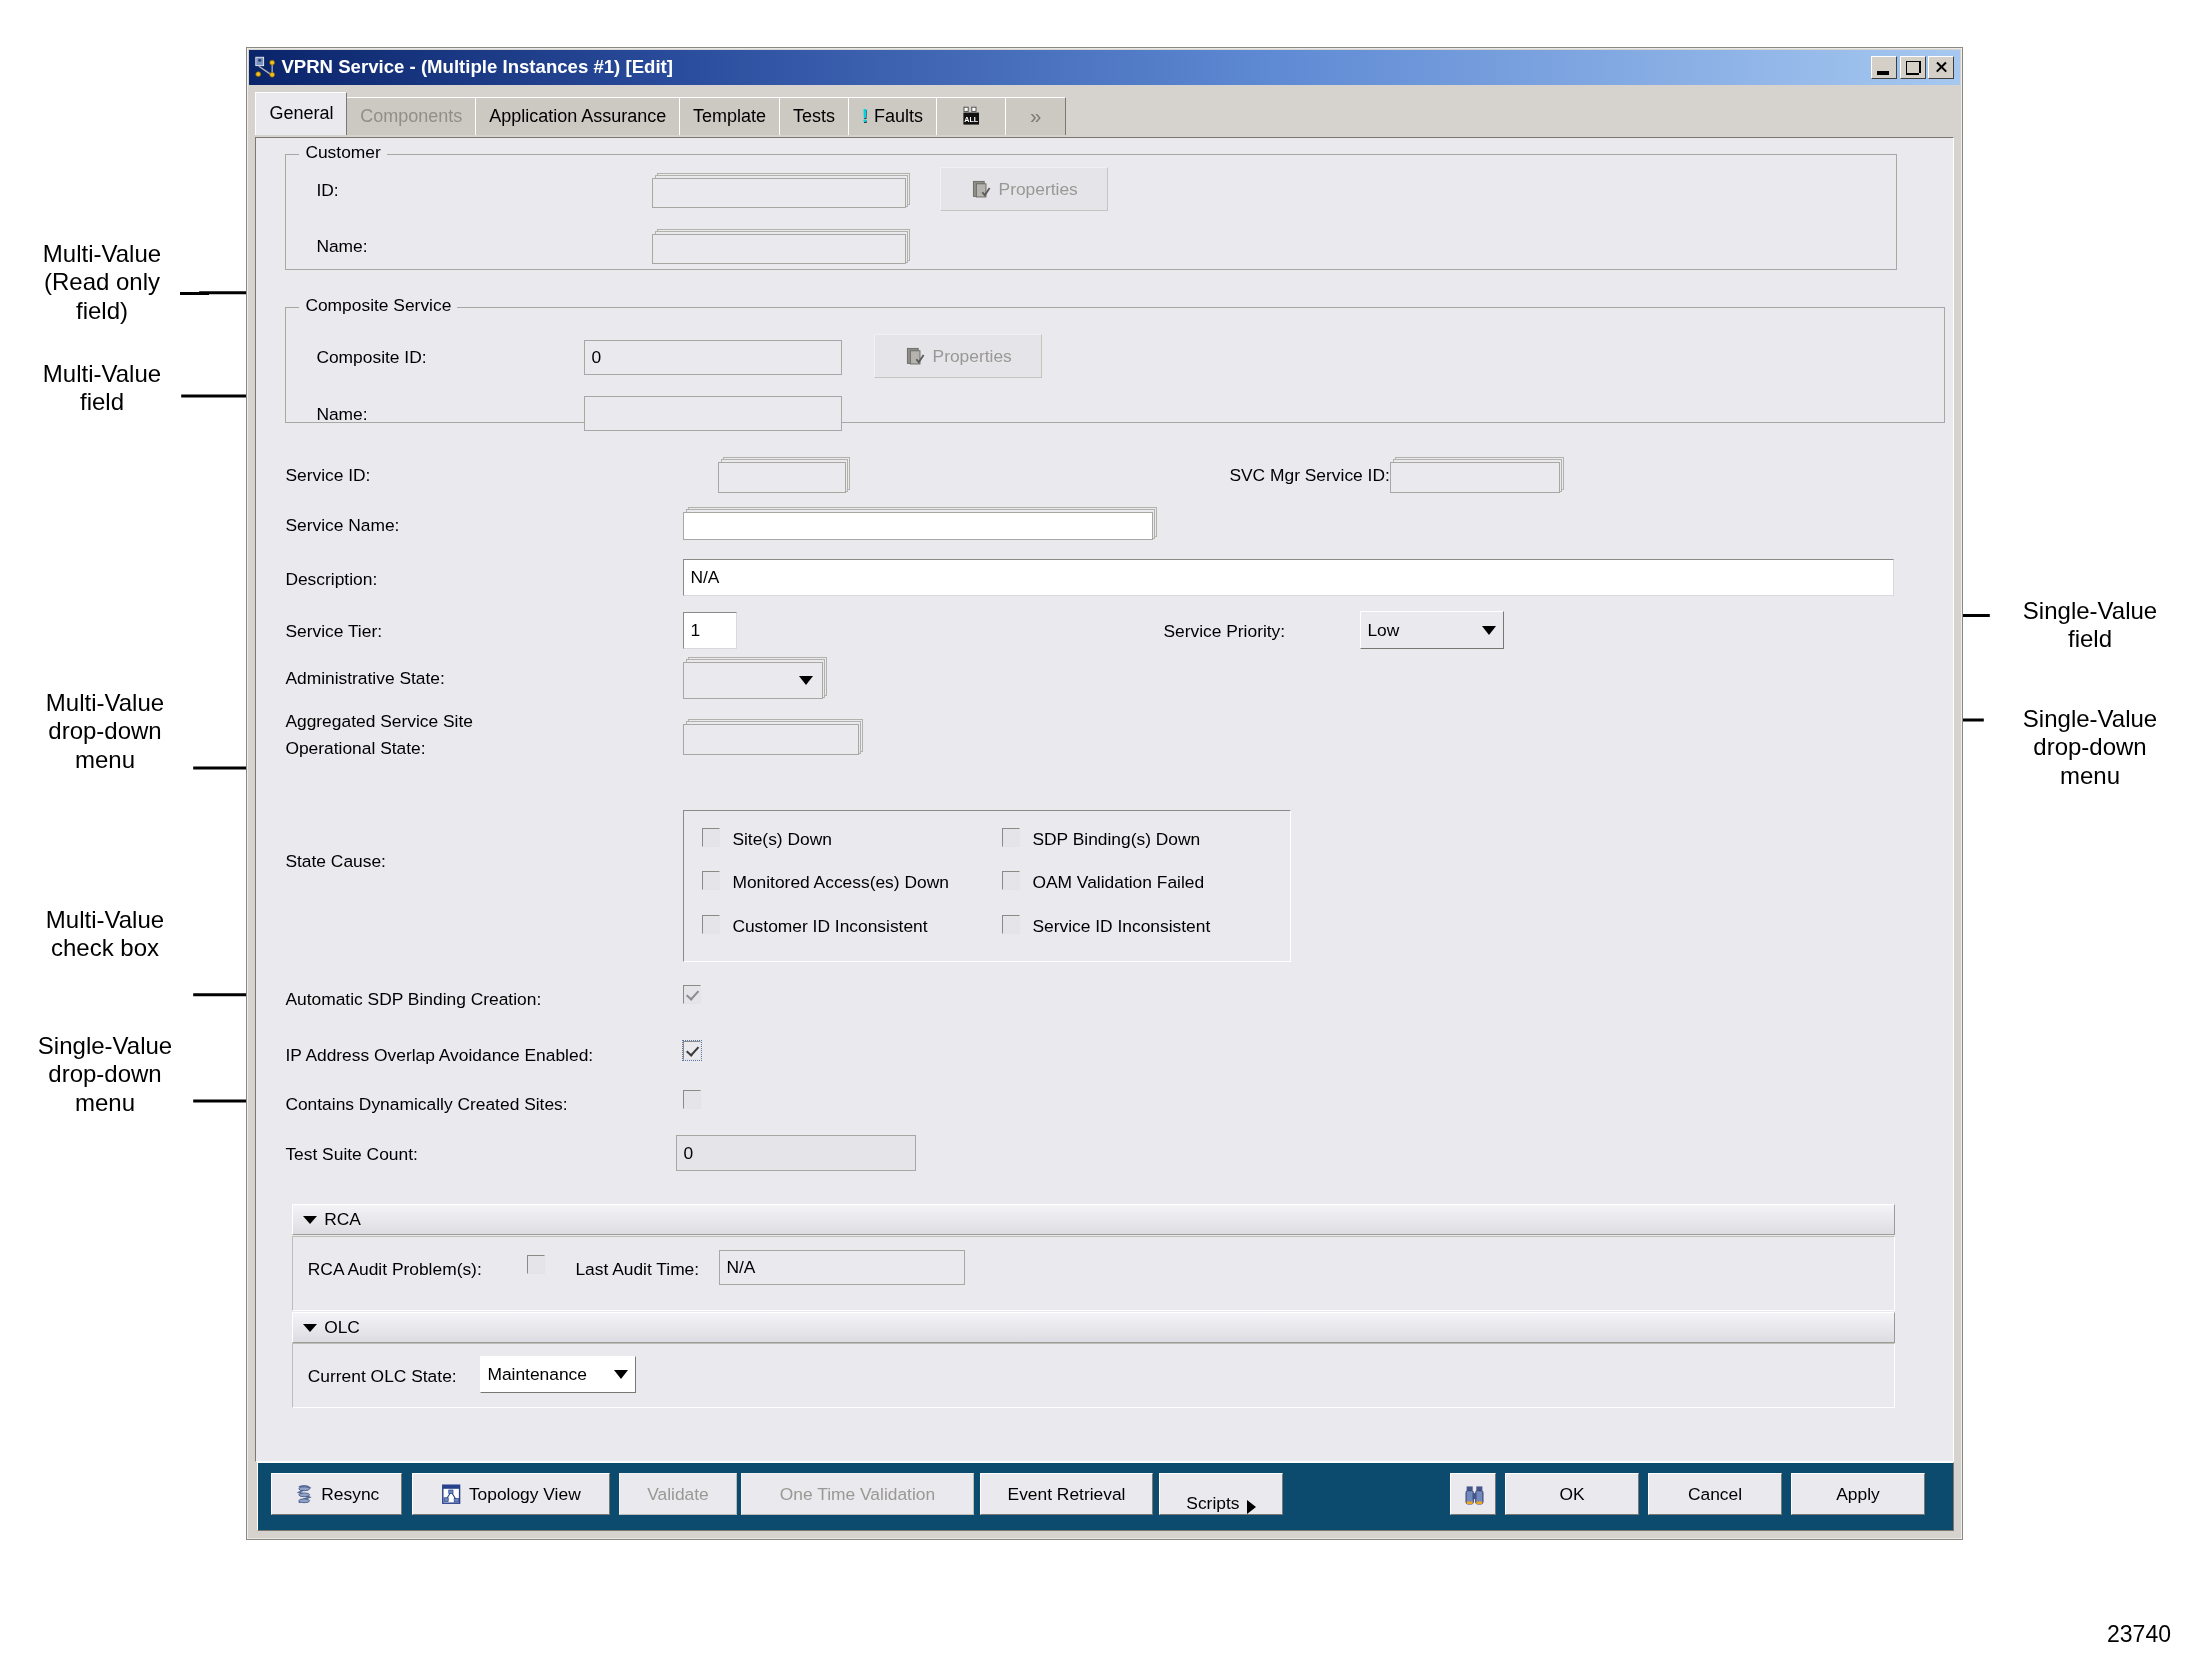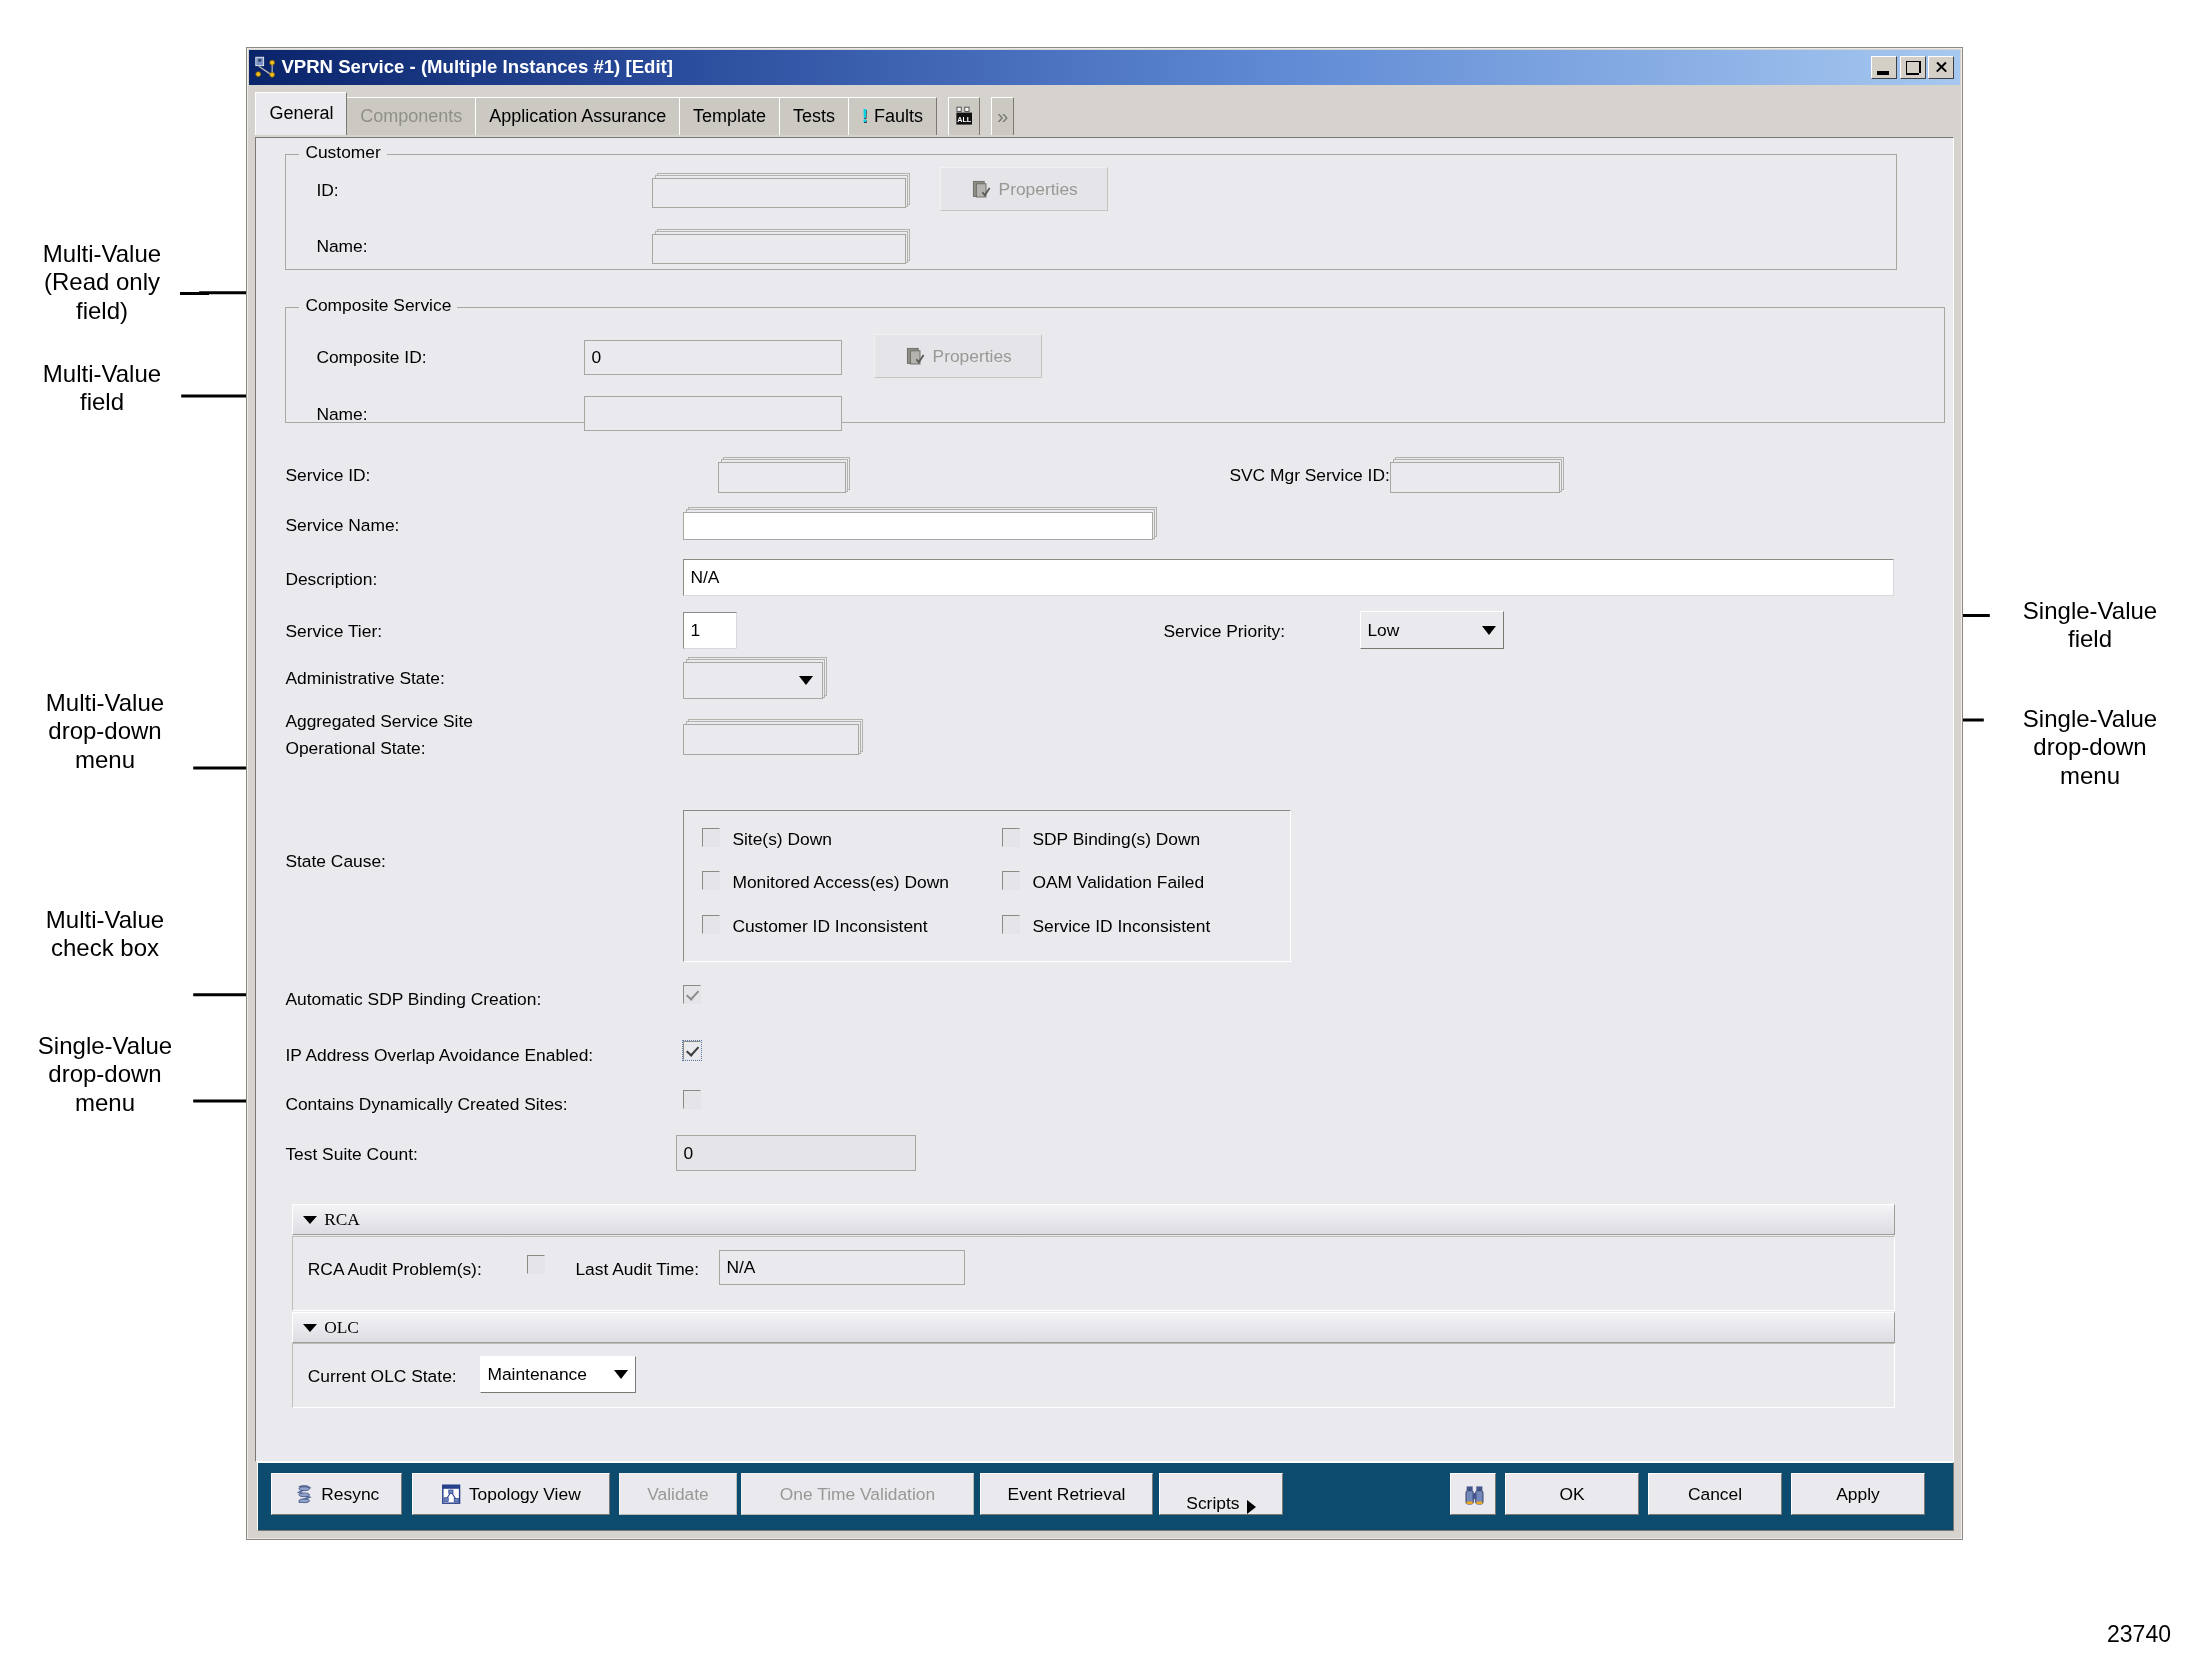--- a/index.html
+++ b/index.html
@@ -32,21 +32,21 @@
   #tabstrip{position:relative;margin:7.2px 0 0 8.4px;height:43px;display:flex;align-items:flex-end;}
   .tab{height:37px;display:flex;align-items:center;justify-content:center;
        padding:0 13px;font-size:18px;color:#000;background:#ccc8c2;
        border:1.2px solid #ffffff;border-right-color:#7a7873;border-bottom:none;
        margin-right:-1.2px;position:relative;cursor:pointer;
        font-family:"Liberation Sans",sans-serif;white-space:nowrap;}
   .tab.sel{background:#e9e9ee;height:42px;z-index:5;border-color:#ffffff #7a7873 #e9e9ee #ffffff;}
   .tab.dis{color:#918f8a;}
   .tab .warn{color:#00d2e6;font-weight:bold;margin-right:6px;font-size:19px;
              text-shadow:0.6px 0.6px 0 #333;}
-  .tab.iconish{padding:0 5px;margin-left:12px;}
+  .tab.iconish{padding:0 24px;}
 
   
   #panel{position:absolute;left:8.4px;right:8.4px;top:89px;bottom:77px;
          background:#e9e9ee;border:1.2px solid;border-color:#7a7873 #ffffff #ffffff #7a7873;}
   #panelinner{position:absolute;inset:0;overflow:hidden;}
 
   
   .grp{position:absolute;border:1.2px solid #a9a7a2;}
   .grp>.lg{position:absolute;top:-13px;left:13px;background:#e9e9ee;padding:0 6px;
            font-size:17.4px;color:#000;}
@@ -92,21 +92,21 @@
   .cb.focus{outline:1.2px dotted #5577aa;outline-offset:0.6px;}
 
   
   .scpanel{position:absolute;background:#e9e9ee;border:1.2px solid;
            border-color:#8c8a85 #ffffff #ffffff #8c8a85;}
 
   
   .secbar{position:absolute;height:31px;background:linear-gradient(180deg,#f4f4f7 0%,#dcdce2 100%);
           border:1.2px solid;border-color:#ffffff #9e9c97 #9e9c97 #ffffff;
           display:flex;align-items:center;padding-left:9.6px;font-size:17.4px;color:#000;
-          cursor:pointer;box-sizing:border-box;font-family:Liberation Serif, serif;}
+          cursor:pointer;box-sizing:border-box;}
   .secbar .tri{width:0;height:0;border-left:7.2px solid transparent;
                border-right:7.2px solid transparent;border-top:8.4px solid #000;margin-right:7.2px;}
   .secbody{position:absolute;background:#e9e9ee;border:1.2px solid;
            border-color:#bfbdb8 #ffffff #ffffff #bfbdb8;box-sizing:border-box;}
 
   
   #btnbar{position:absolute;left:10px;right:8.4px;bottom:8.4px;height:67px;
           background:#0c4a6e;border:1.2px solid;border-color:#ffffff #7a7873 #7a7873 #ffffff;}
   .btn{position:absolute;top:10.8px;height:42px;box-sizing:border-box;
        background:#e9e9ee;border:1.2px solid;border-color:#ffffff #7a7873 #7a7873 #ffffff;

